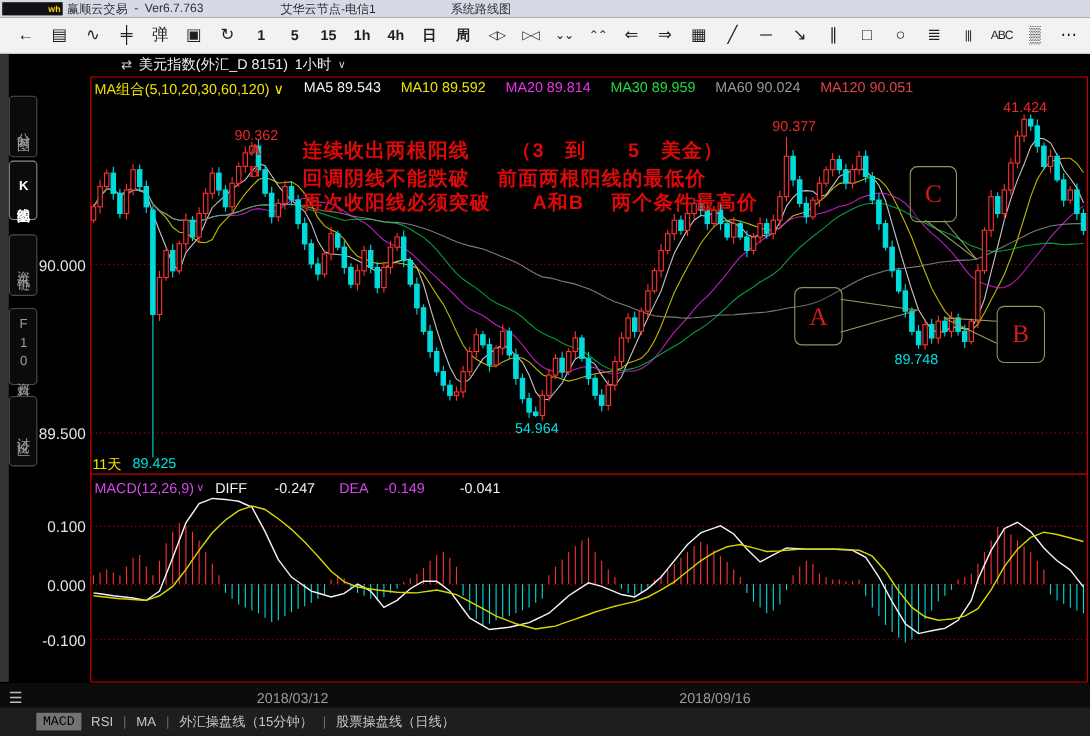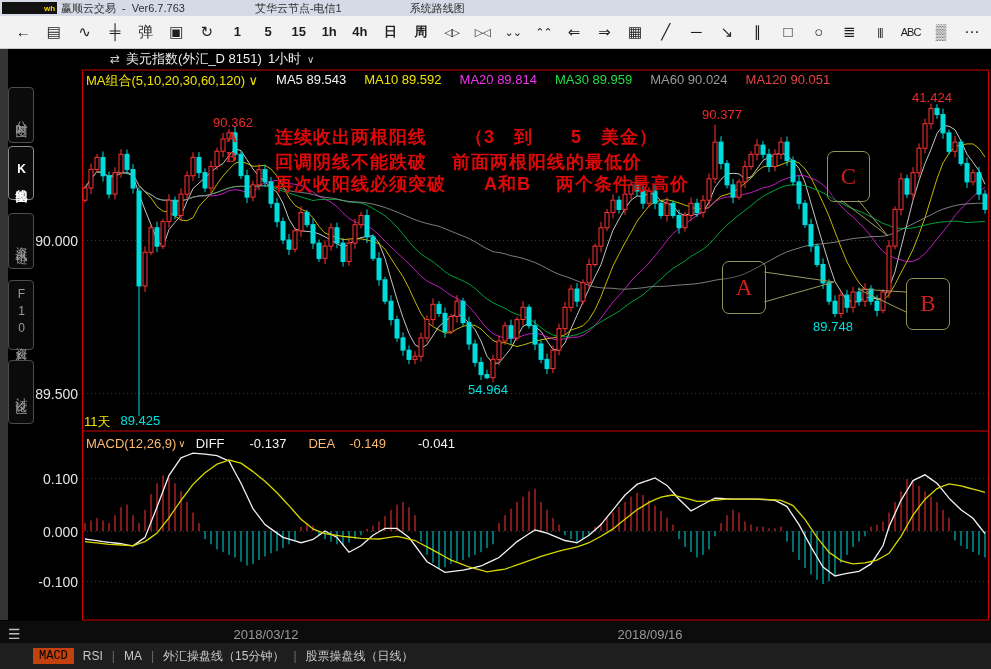--- a/index.html
+++ b/index.html
@@ -39,29 +39,29 @@
   .plabel{position:absolute;transform:translateX(-50%);font-size:13px;white-space:nowrap;}
   .mletter{position:absolute;transform:translateX(-50%);font-size:15px;font-weight:bold;color:#dd2222;
            font-family:"Liberation Serif","DejaVu Serif",serif;}
   .callout{position:absolute;border:1px solid #93935a;border-radius:7px;background:rgba(0,0,0,.25);
            display:flex;align-items:center;justify-content:center;color:#cf1d1d;font-size:23px;
            font-family:"Liberation Serif","DejaVu Serif",serif;cursor:default;}
   .mininfo{position:absolute;left:84px;top:413px;font-size:13px;display:flex;gap:10px;}
   .mininfo .d{color:#f0e300;} .mininfo .v{color:#00e0e0;}
   
   .macdbar{position:absolute;left:86px;top:436px;font-size:13px;display:flex;gap:0;white-space:nowrap;}
-  .macdbar .y{color:#fdba74;} .macdbar .w{color:#f2f2f2;}
+  .macdbar .y{color:#d946ef;} .macdbar .w{color:#f2f2f2;}
   
   .xstrip{position:absolute;left:0px;top:621px;width:991px;height:22px;background:#0c0c0c;}
   .xdate{position:absolute;top:627px;transform:translateX(-50%);color:#9a9a9a;font-size:13px;}
   .hamburger{position:absolute;left:8px;top:626px;color:#bdbdbd;font-size:14px;}
   
   .bottombar{position:absolute;left:0;top:643px;width:991px;height:26px;background:#1e1e1e;
              display:flex;align-items:center;padding-left:33px;box-sizing:border-box;font-size:12px;color:#c9c9c9;gap:9px;}
-  .btab{cursor:default;} .btab.active{background:#c2410c;color:#000;padding:1px 6px;font-family:"Liberation Mono","DejaVu Sans Mono",monospace;}
+  .btab{cursor:default;} .btab.active{background:#737373;color:#000;padding:1px 6px;font-family:"Liberation Mono","DejaVu Sans Mono",monospace;}
   .bsep{color:#6b6b6b;}
   svg.chart{position:absolute;left:0;top:0;z-index:1;}
   .overlay{position:absolute;left:0;top:0;width:991px;height:669px;z-index:2;pointer-events:none;}
   .overlay>*{pointer-events:auto;}
 </style>
 </head>
 <body>
 
 <div class="stage">
 
@@ -642,21 +642,21 @@
 
     <div class="mininfo">
       <span class="d">11天</span>
       <span class="v">89.425</span>
     </div>
 
     <div class="macdbar">
       <span class="y">MACD(12,26,9)</span>
       <span class="y" style="font-size:10px;margin:2px 10px 0 2px;">∨</span>
       <span class="w" style="margin-right:25px;">DIFF</span>
-      <span class="w" style="margin-right:22px;">-0.137</span>
+      <span class="w" style="margin-right:22px;">-0.247</span>
       <span class="y" style="margin-right:14px;">DEA</span>
       <span class="y" style="margin-right:32px;">-0.149</span>
       <span class="w">-0.041</span>
     </div>
 
     <div class="xstrip"></div>
     <div class="xdate" style="left:266px;">2018/03/12</div>
     <div class="xdate" style="left:650px;">2018/09/16</div>
     <div class="hamburger">☰</div>
 

